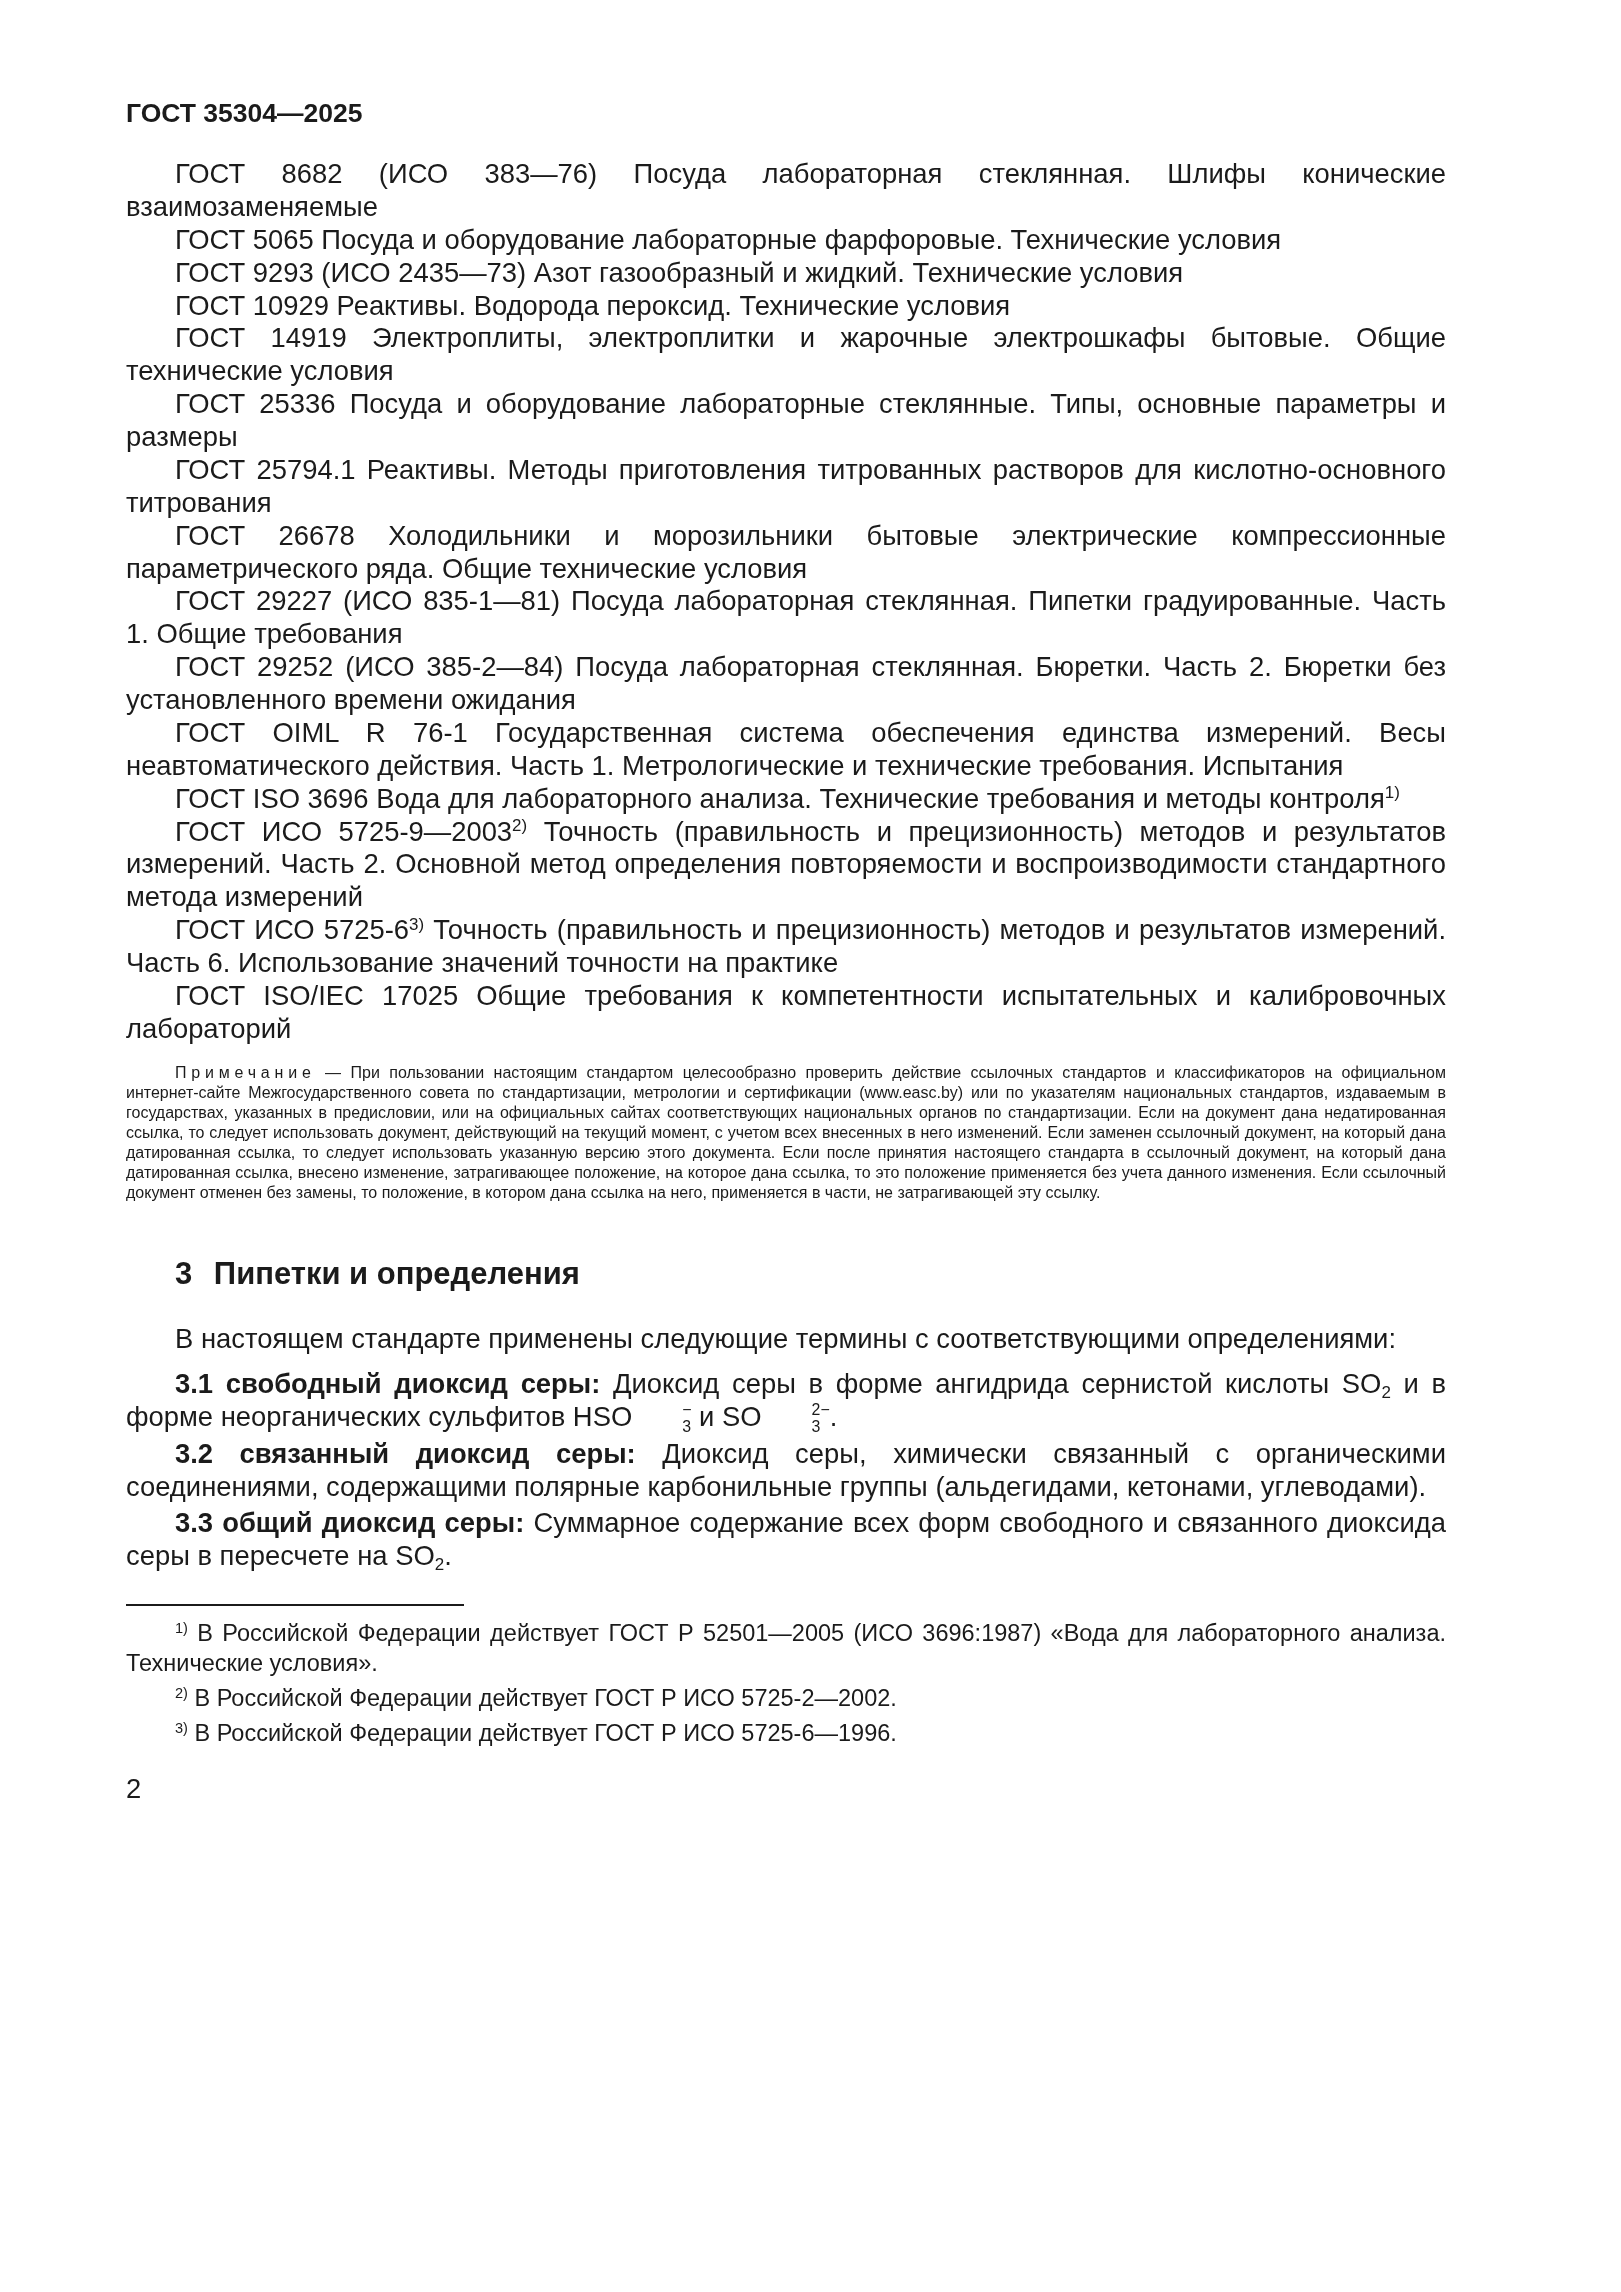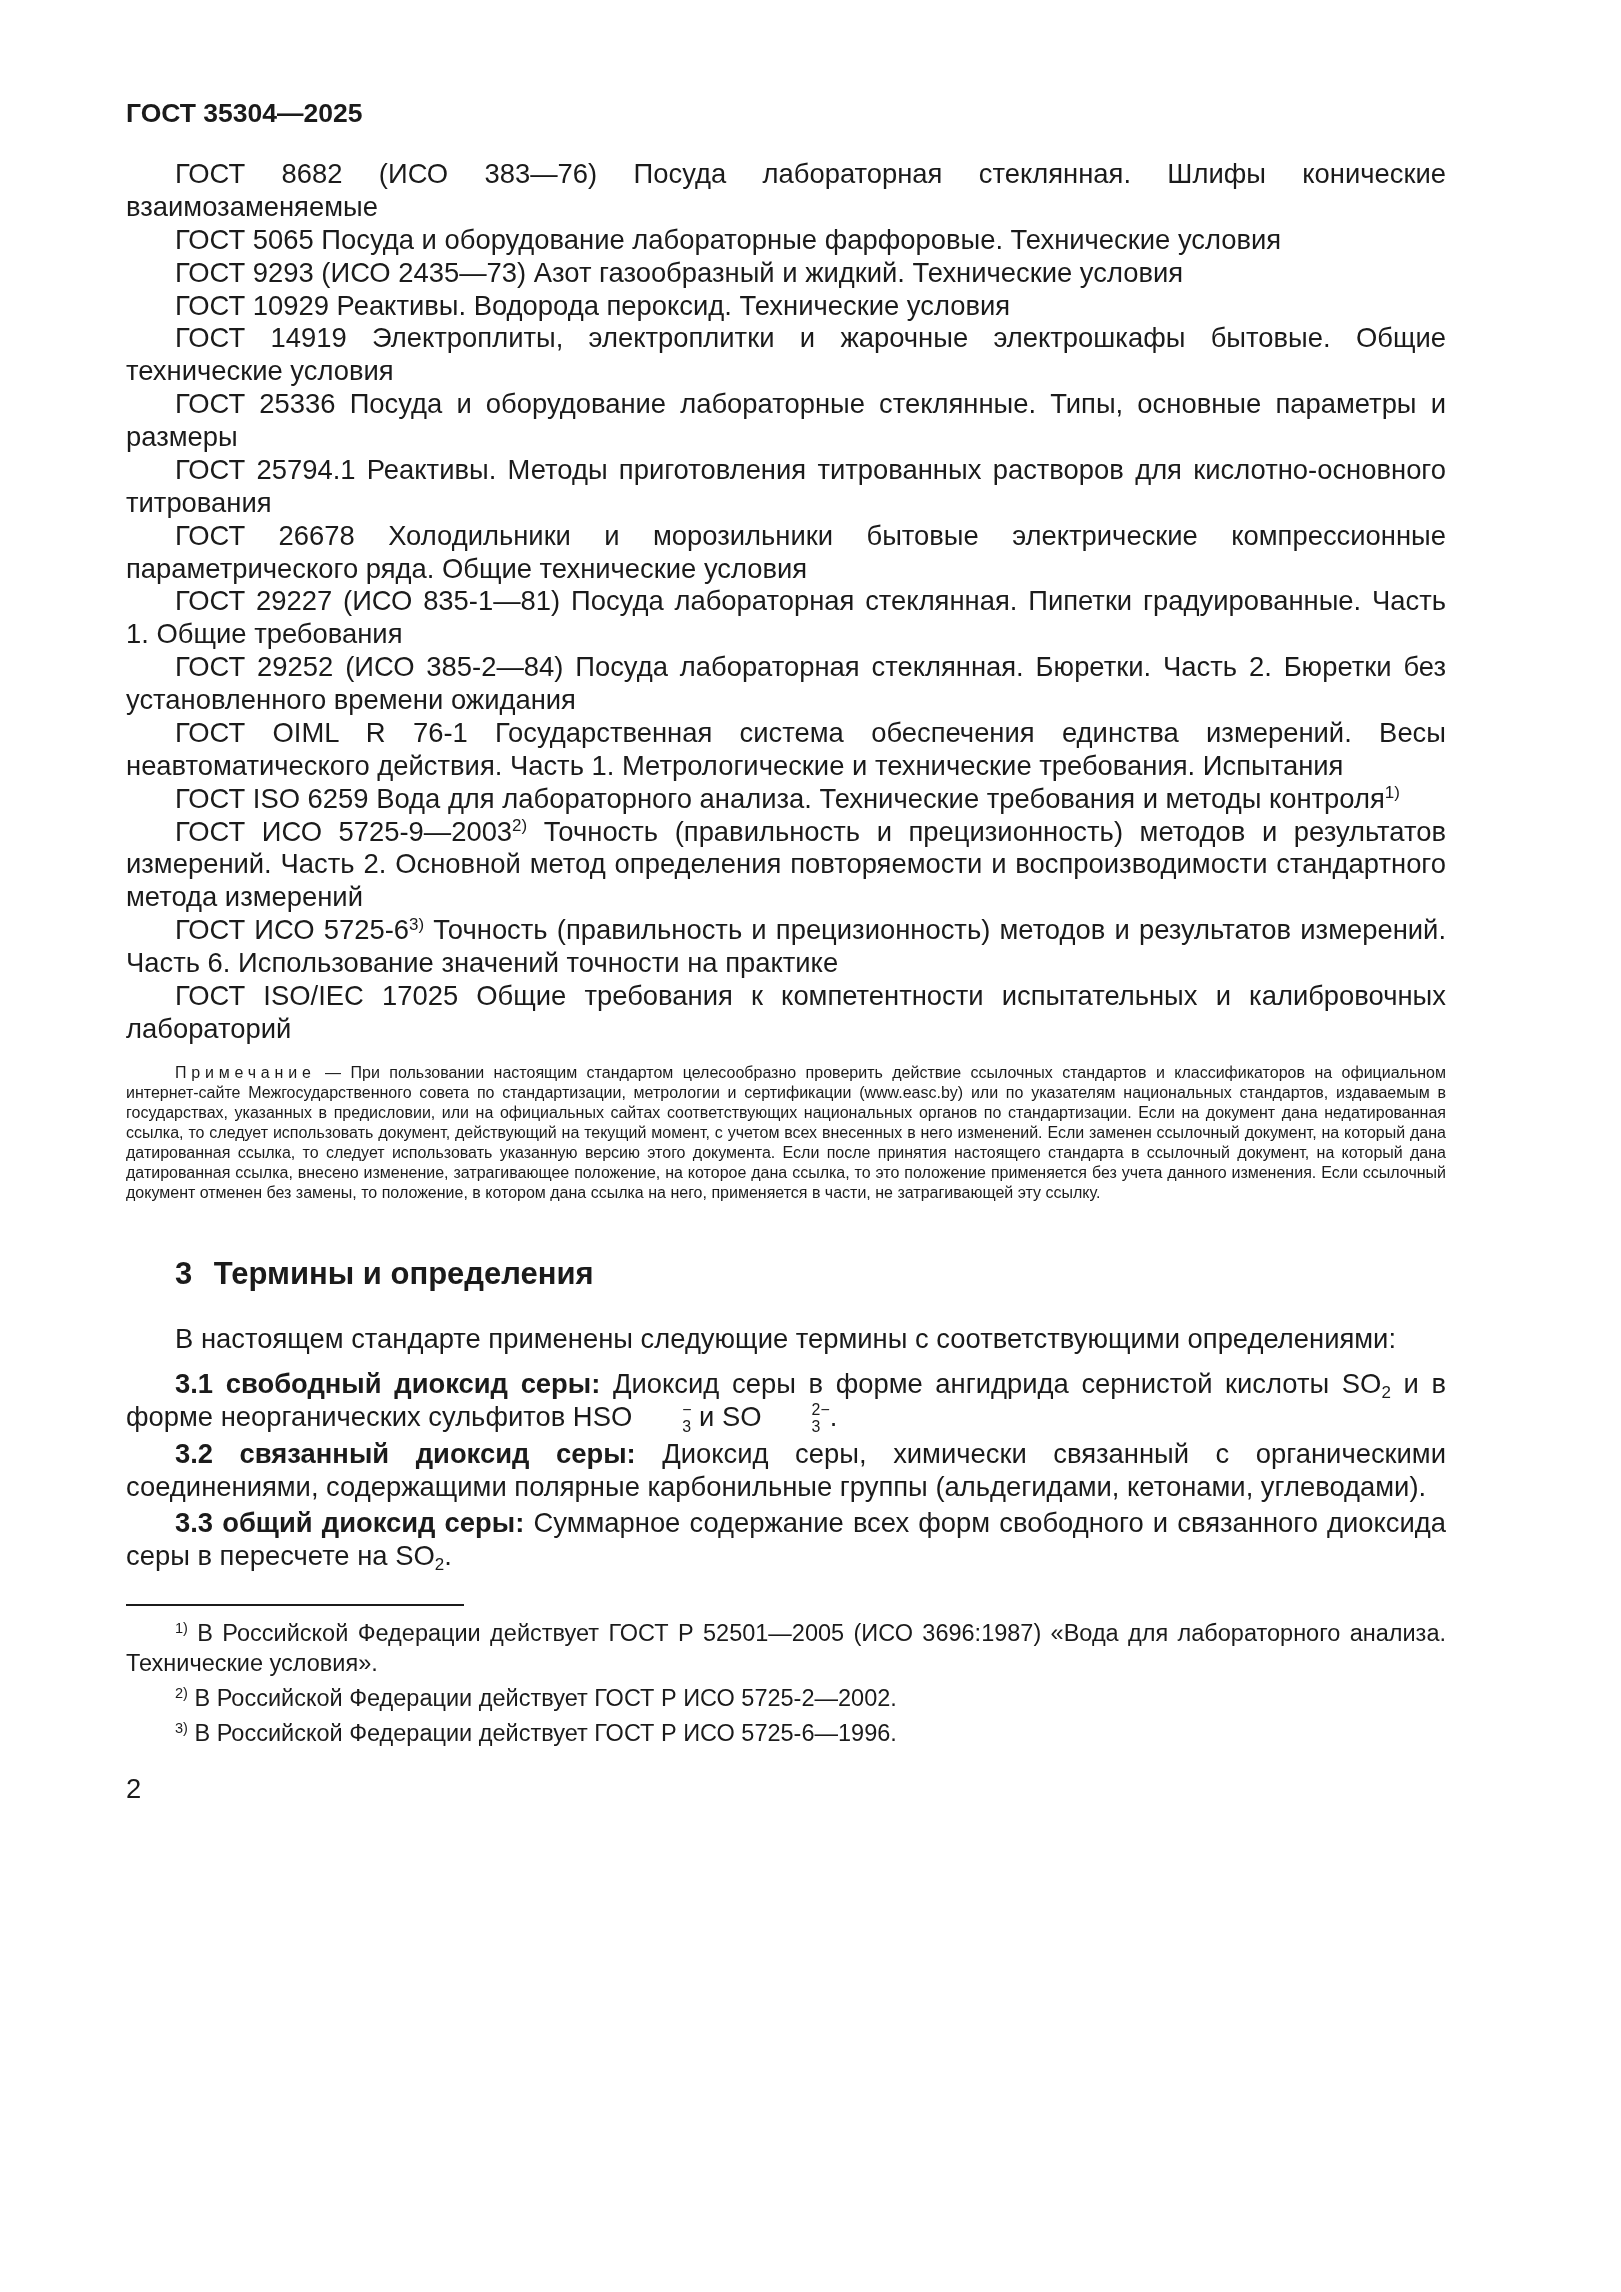--- a/index.html
+++ b/index.html
@@ -110,29 +110,29 @@
     <p class="body-p"><span>ГОСТ 5065 Посуда и оборудование лабораторные фарфоровые. Технические условия</span><sup class="sup"></sup><span></span></p>
     <p class="body-p"><span>ГОСТ 9293 (ИСО 2435—73) Азот газообразный и жидкий. Технические условия</span><sup class="sup"></sup><span></span></p>
     <p class="body-p"><span>ГОСТ 10929 Реактивы. Водорода пероксид. Технические условия</span><sup class="sup"></sup><span></span></p>
     <p class="body-p"><span>ГОСТ 14919 Электроплиты, электроплитки и жарочные электрошкафы бытовые. Общие технические условия</span><sup class="sup"></sup><span></span></p>
     <p class="body-p"><span>ГОСТ 25336 Посуда и оборудование лабораторные стеклянные. Типы, основные параметры и размеры</span><sup class="sup"></sup><span></span></p>
     <p class="body-p"><span>ГОСТ 25794.1 Реактивы. Методы приготовления титрованных растворов для кислотно-основного титрования</span><sup class="sup"></sup><span></span></p>
     <p class="body-p"><span>ГОСТ 26678 Холодильники и морозильники бытовые электрические компрессионные параметрического ряда. Общие технические условия</span><sup class="sup"></sup><span></span></p>
     <p class="body-p"><span>ГОСТ 29227 (ИСО 835-1—81) Посуда лабораторная стеклянная. Пипетки градуированные. Часть 1. Общие требования</span><sup class="sup"></sup><span></span></p>
     <p class="body-p"><span>ГОСТ 29252 (ИСО 385-2—84) Посуда лабораторная стеклянная. Бюретки. Часть 2. Бюретки без установленного времени ожидания</span><sup class="sup"></sup><span></span></p>
     <p class="body-p"><span>ГОСТ OIML R 76-1 Государственная система обеспечения единства измерений. Весы неавтоматического действия. Часть 1. Метрологические и технические требования. Испытания</span><sup class="sup"></sup><span></span></p>
-    <p class="body-p"><span>ГОСТ ISO 6259 Вода для лабораторного анализа. Технические требования и методы контроля</span><sup class="sup">1)</sup><span></span></p>
+    <p class="body-p"><span>ГОСТ ISO 3696 Вода для лабораторного анализа. Технические требования и методы контроля</span><sup class="sup">1)</sup><span></span></p>
     <p class="body-p"><span>ГОСТ ИСО 5725-9—2003</span><sup class="sup">2)</sup><span> Точность (правильность и прецизионность) методов и результатов измерений. Часть 2. Основной метод определения повторяемости и воспроизводимости стандартного метода измерений</span></p>
     <p class="body-p"><span>ГОСТ ИСО 5725-6</span><sup class="sup">3)</sup><span> Точность (правильность и прецизионность) методов и результатов измерений. Часть 6. Использование значений точности на практике</span></p>
     <p class="body-p"><span>ГОСТ ISO/IEC 17025 Общие требования к компетентности испытательных и калибровочных лабораторий</span><sup class="sup"></sup><span></span></p>
   </section>
 
   <p class="note"><span class="note-label">Примечание</span><span> — При пользовании настоящим стандартом целесообразно проверить действие ссылочных стандартов и классификаторов на официальном интернет-сайте Межгосударственного совета по стандартизации, метрологии и сертификации (www.easc.by) или по указателям национальных стандартов, издаваемым в государствах, указанных в предисловии, или на официальных сайтах соответствующих национальных органов по стандартизации. Если на документ дана недатированная ссылка, то следует использовать документ, действующий на текущий момент, с учетом всех внесенных в него изменений. Если заменен ссылочный документ, на который дана датированная ссылка, то следует использовать указанную версию этого документа. Если после принятия настоящего стандарта в ссылочный документ, на который дана датированная ссылка, внесено изменение, затрагивающее положение, на которое дана ссылка, то это положение применяется без учета данного изменения. Если ссылочный документ отменен без замены, то положение, в котором дана ссылка на него, применяется в части, не затрагивающей эту ссылку.</span></p>
 
-  <h2 class="section-heading"><span class="sec-num">3</span><span>Термины и определения</span></h2>
+  <h2 class="section-heading"><span class="sec-num">3</span><span>Пипетки и определения</span></h2>
 
   <p class="body-p intro">В настоящем стандарте применены следующие термины с соответствующими определениями:</p>
 
   <p class="body-p term"><b class="term-label">3.1 свободный диоксид серы:</b><span> Диоксид серы в форме ангидрида сернистой кислоты SO</span><sub class="sub">2</sub><span> и в форме неорганических сульфитов HSO</span><span class="chem">
         <span class="chem-top">−</span>
         <span class="chem-bot">3</span>
       </span><span> и SO</span><span class="chem">
         <span class="chem-top">2−</span>
         <span class="chem-bot">3</span>
       </span><span>.</span></p>

